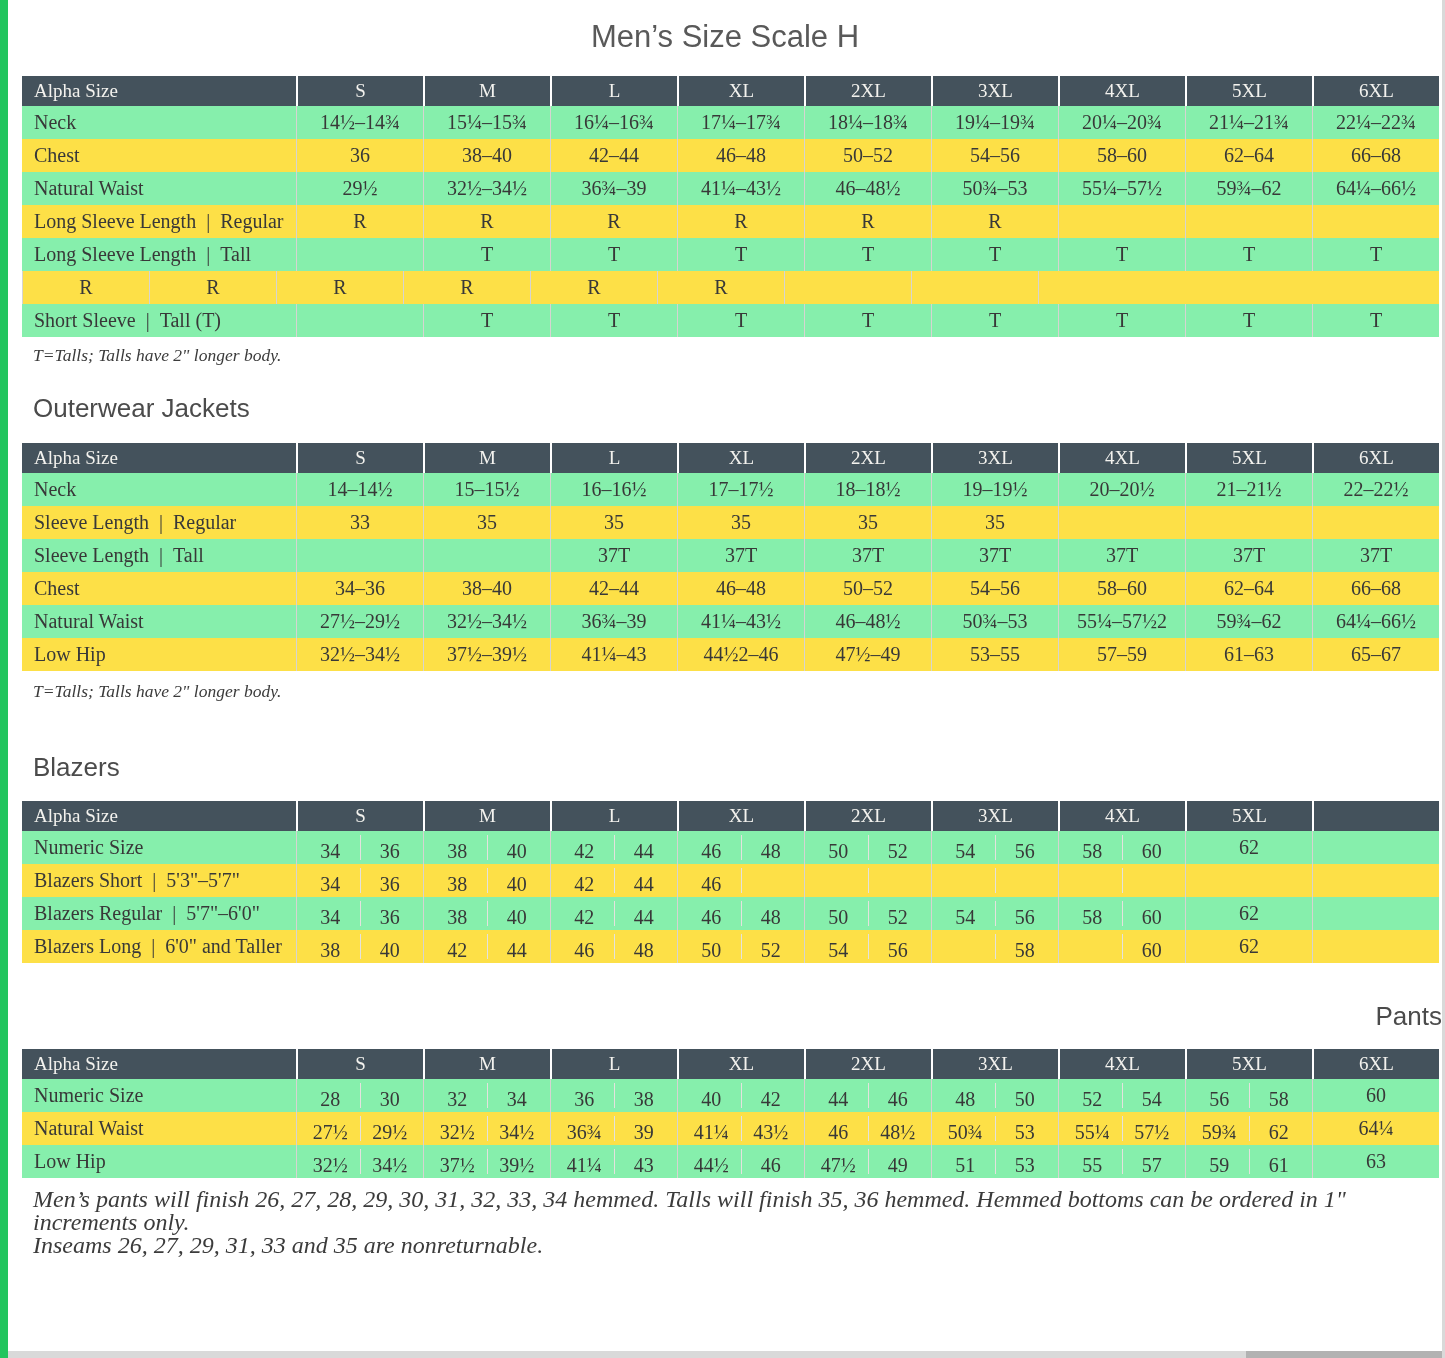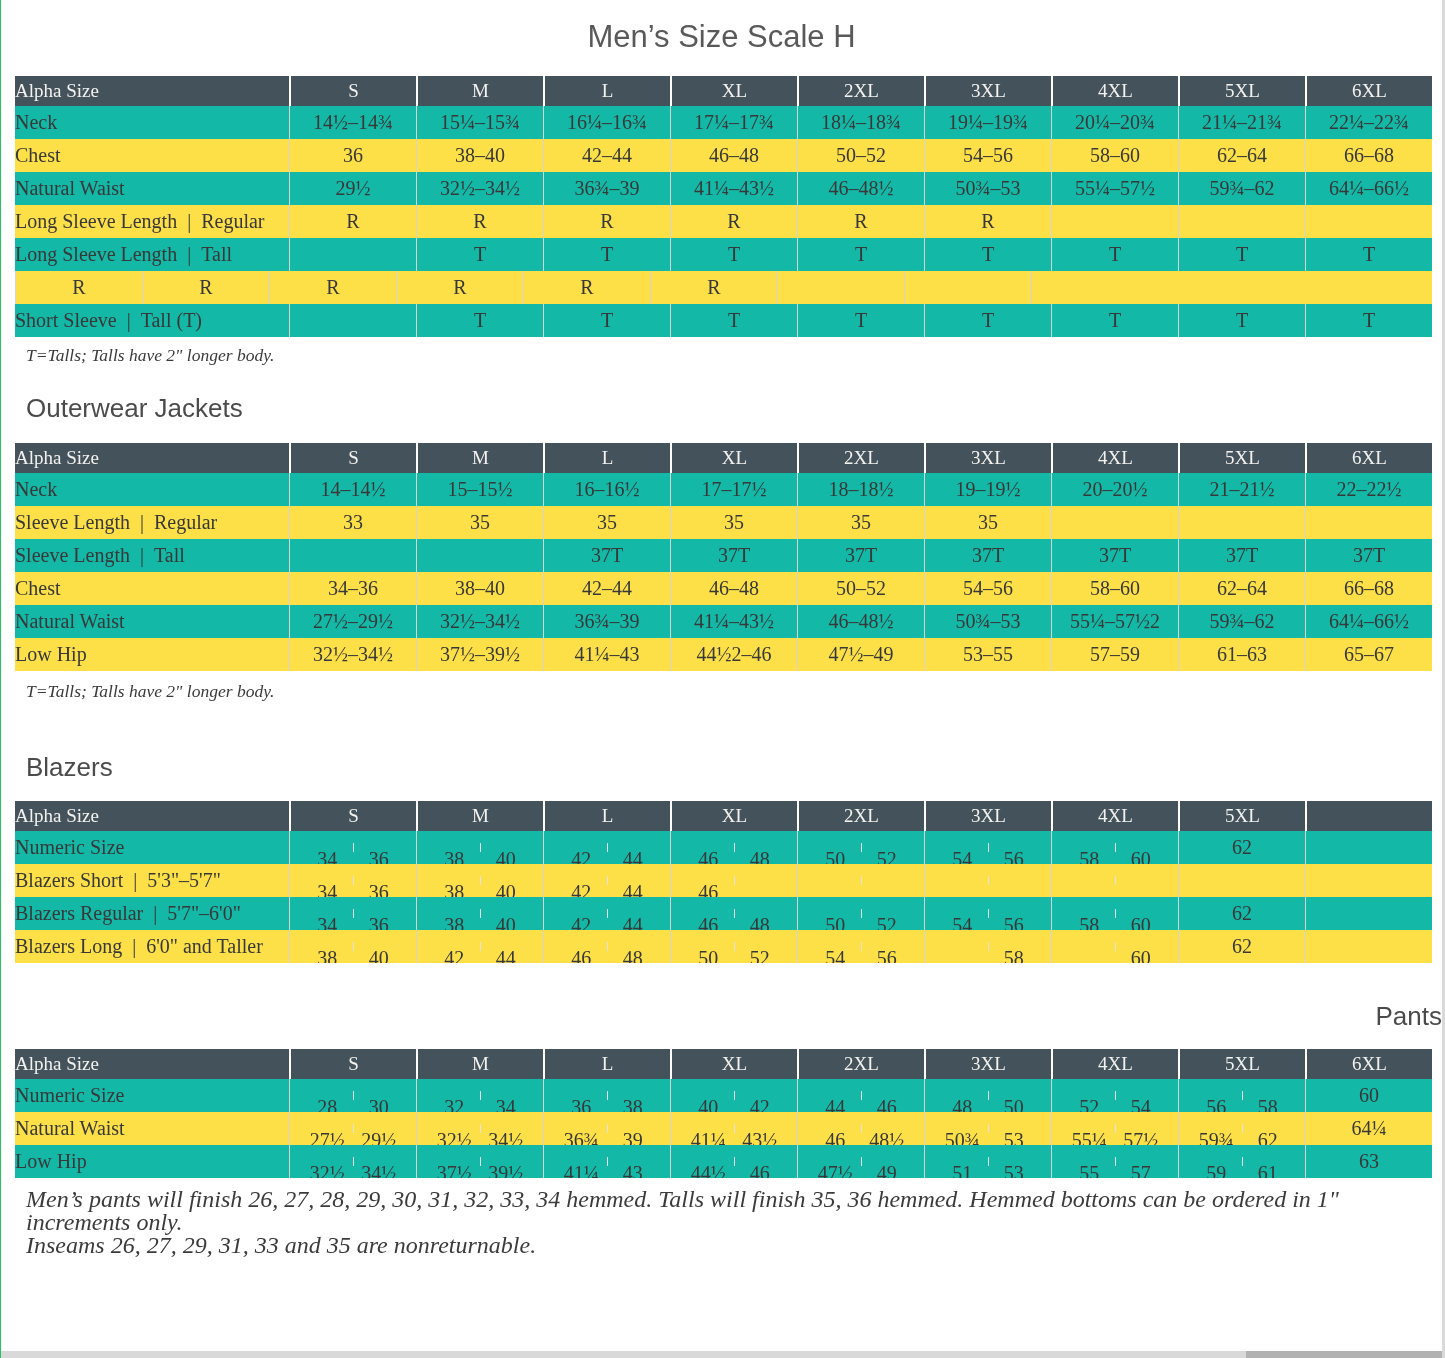--- a/index.html
+++ b/index.html
@@ -5,21 +5,21 @@
   html,body{margin:0;padding:0;}
   body{
     width:1445px;height:1358px;
     background:#ffffff;
     position:relative;
     overflow:hidden;
     font-family:"Liberation Sans","DejaVu Sans",sans-serif;
   }
   .page{
     position:absolute;inset:0;
-    border-left:1px solid #22c55e;
+    border-left:8px solid #22c55e;
     border-right:3px solid #d9d9d9;
     box-sizing:border-box;
   }
   .page-title{
     padding-top:18px;
     text-align:center;
     font-size:31px;
     line-height:38px;
     color:#595959;
   }
@@ -35,30 +35,30 @@
   .h-blazers{margin-top:52px;}
   .h-pants{margin-top:39px;text-align:right;}
   .tbl{
     margin-left:14px;
     width:1417px;
     font-family:"Liberation Serif","DejaVu Serif",serif;
     margin-top:20px;
   }
   .tbl-outer{margin-top:21px;}
   .tbl-pants{margin-top:19px;}
-  .trow{display:flex;height:33px;line-height:33px;background:#14b8a6;}
+  .trow{display:flex;height:33px;line-height:33px;background:#86efac;}
   .trow.stripe{background:#fde047;}
   .trow.thead{height:30px;line-height:30px;background:transparent;}
   .cell{box-sizing:border-box;overflow:hidden;white-space:nowrap;}
-  .label-cell{width:274px;padding-left:0;text-align:left;font-size:20px;color:#383838;}
+  .label-cell{width:274px;padding-left:12px;text-align:left;font-size:20px;color:#383838;}
   .size-cell{width:127px;text-align:center;font-size:20px;color:#383838;}
   .thead .cell{background:#44525c;color:#f3f2ee;font-size:19px;}
   .thead .cell + .cell{border-left:2px solid #ffffff;}
   .trow:not(.thead) .size-cell{border-left:1px solid #d6d4d1;}
-  .size-cell.split{display:flex;padding:12px;}
+  .size-cell.split{display:flex;padding:4px;}
   .half{flex:1 1 0;text-align:center;}
   .half + .half{border-left:1px solid #e4e2de;}
   .tbl-note{
     margin:8px 0 0 25px;
     font-family:"Liberation Serif","DejaVu Serif",serif;
     font-style:italic;
     font-size:17.5px;
     line-height:20px;
     color:#3b3b3b;
   }

